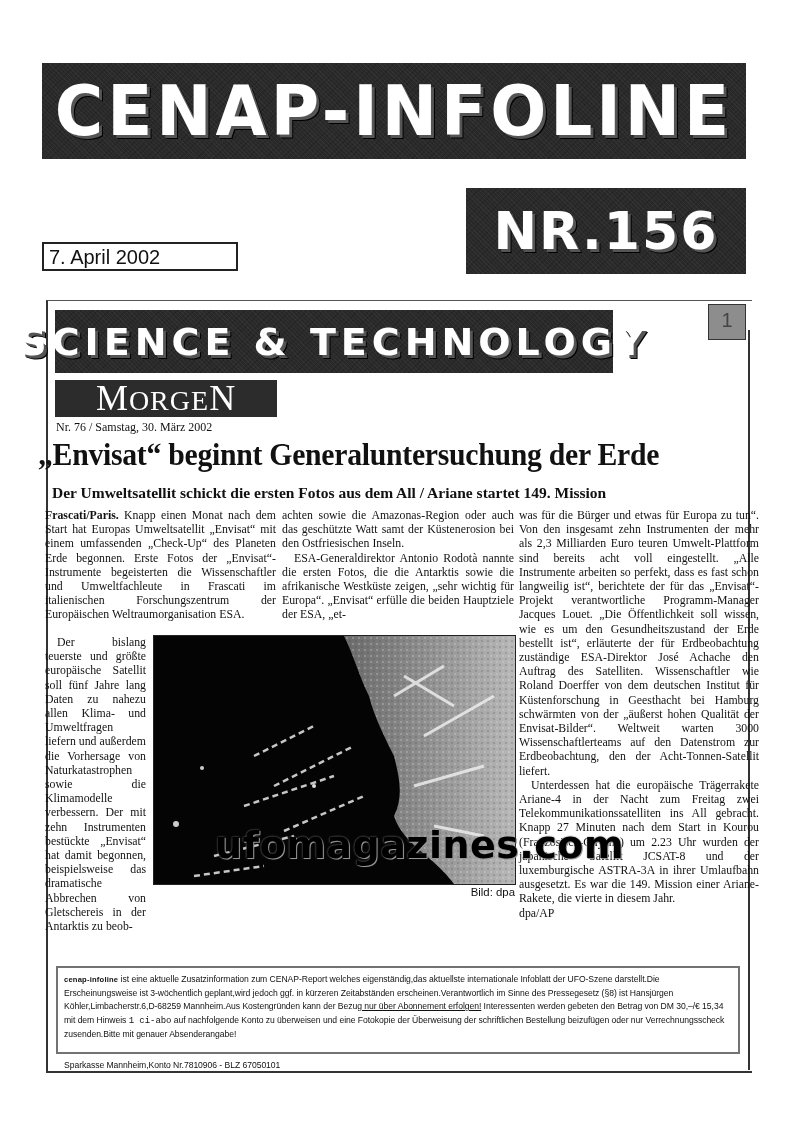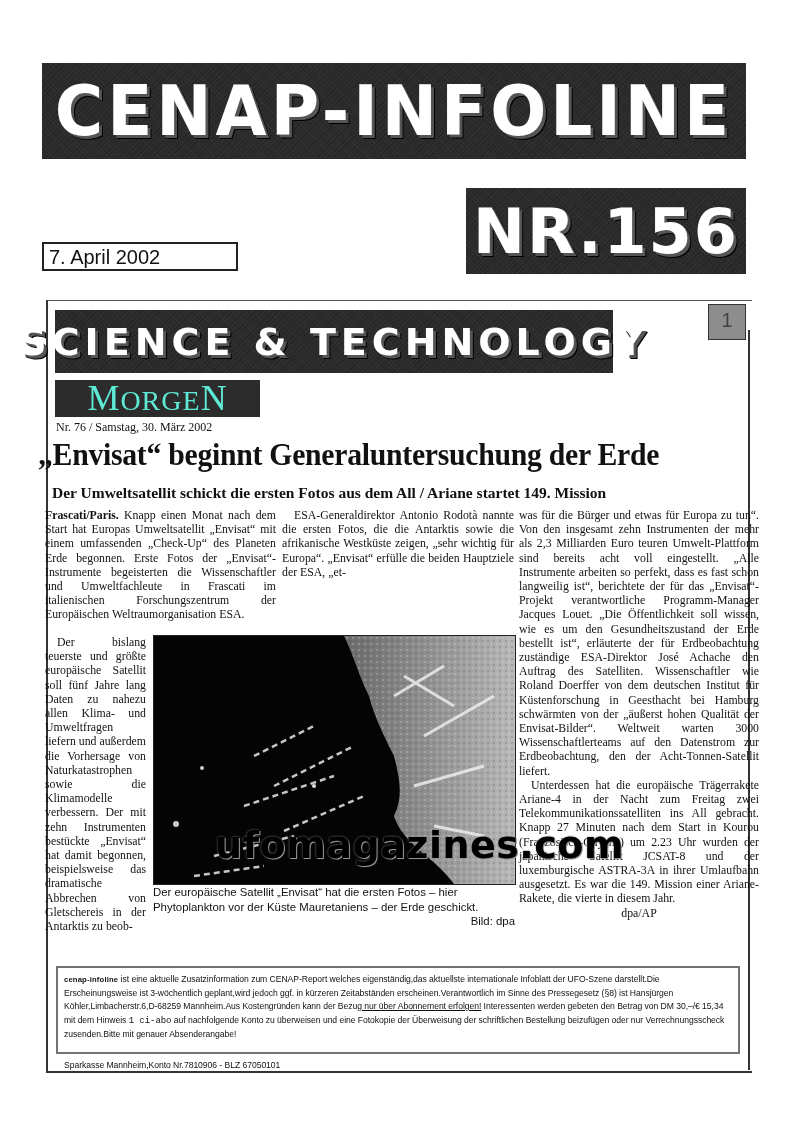--- a/index.html
+++ b/index.html
@@ -3,28 +3,28 @@
 <meta charset="utf-8">
 <style>
   html, body { margin: 0; padding: 0; background: #ffffff; }
   body { width: 800px; height: 1129px; position: relative; overflow: hidden; font-family: "Liberation Serif", serif; color: #111; }
   .abs { position: absolute; }
   .banner { background: #2a2a2a; background-image: repeating-linear-gradient(45deg, rgba(255,255,255,0.04) 0 1px, transparent 1px 3px), repeating-linear-gradient(-45deg, rgba(0,0,0,0.15) 0 1px, transparent 1px 4px); display: flex; align-items: center; justify-content: center; }
   .logo-text { font-family: "DejaVu Sans", sans-serif; font-weight: bold; color: #fff; letter-spacing: 2px; text-shadow: 3px 3px 0 #555, 4px 4px 0 #000; white-space: nowrap; }
   #title-banner { left: 42px; top: 63px; width: 704px; height: 96px; }
   #title-banner .logo-text { font-size: 66px; letter-spacing: 4px; transform: scaleY(1.05); }
   #issue-banner { left: 466px; top: 188px; width: 280px; height: 86px; }
-  #issue-banner .logo-text { font-size: 62px; letter-spacing: 2px; }
+  #issue-banner .logo-text { font-size: 52px; letter-spacing: 2px; }
   #date-box { left: 42px; top: 242px; width: 196px; height: 29px; border: 2px solid #222; box-sizing: border-box; font-family: "Liberation Sans", sans-serif; font-size: 20px; line-height: 26px; padding-left: 5px; }
   #frame { left: 46px; top: 300px; width: 704px; height: 770px; border-left: 2px solid #333; border-top: 1px solid #555; border-bottom: 2px solid #333; }
   #frame-right { left: 748px; top: 330px; width: 2px; height: 740px; background: #333; }
   #page-tab { left: 708px; top: 304px; width: 38px; height: 36px; background: #8d8d8d; border: 1px solid #333; font-family: "Liberation Sans", sans-serif; font-size: 20px; color: #444; display: flex; align-items: flex-start; justify-content: center; padding-top: 4px; box-sizing: border-box; }
   #section-banner { left: 55px; top: 310px; width: 558px; height: 63px; }
   #section-banner .logo-text { font-size: 38px; letter-spacing: 5px; }
-  #morgen { left: 55px; top: 380px; width: 205px; height: 37px; background: #2c2c2c; color: #5eead4; font-family: "Liberation Serif", serif; font-size: 36px; line-height: 37px; text-align: center; letter-spacing: 1px; }
+  #morgen { left: 55px; top: 380px; width: 222px; height: 37px; background: #2c2c2c; color: #ffffff; font-family: "Liberation Serif", serif; font-size: 36px; line-height: 37px; text-align: center; letter-spacing: 1px; }
   #morgen .small { font-size: 28px; }
   #issue-line { left: 56px; top: 420px; font-size: 12px; text-align: center; }
   #headline { left: 38px; top: 437px; width: 720px; font-size: 31px; font-weight: bold; letter-spacing: -0.3px; white-space: nowrap; transform: scaleX(0.96); transform-origin: left; }
   #subhead { left: 52px; top: 484px; font-size: 15.5px; font-weight: bold; white-space: nowrap; }
   .col { font-size: 11.8px; line-height: 14.2px; text-align: justify; hyphens: manual; }
   .col p { margin: 0; text-indent: 0; }
   .col p.ind { text-indent: 12px; }
   #col1 { left: 45px; top: 508px; width: 231px; }
   #col1b { left: 45px; top: 635px; width: 101px; }
   #col2 { left: 282px; top: 508px; width: 232px; }
@@ -66,26 +66,27 @@
 <div id="headline" class="abs">„Envisat“ beginnt Generaluntersuchung der Erde</div>
 <div id="subhead" class="abs">Der Umweltsatellit schickt die ersten Fotos aus dem All / Ariane startet 149. Mission</div>
 
 <div id="col1" class="abs col">
   <p><b>Frascati/Paris.</b><span> Knapp einen Monat nach dem Start hat Europas Umweltsatellit „Envisat“ mit einem umfassenden „Check-Up“ des Planeten Erde begonnen. Erste Fotos der „Envisat“-Instrumente begeisterten die Wissenschaftler und Umweltfachleute in Frascati im italienischen Forschungszentrum der Europäischen Weltraumorganisation ESA.</span></p>
 </div>
 <div id="col1b" class="abs col">
   <p class="ind">Der bislang teuerste und größte europäische Satellit soll fünf Jahre lang Daten zu nahezu allen Klima- und Umweltfragen liefern und außerdem die Vorhersage von Naturkatastrophen sowie die Klimamodelle verbessern. Der mit zehn Instrumenten bestückte „Envisat“ hat damit begonnen, beispielsweise das dramatische Abbrechen von Gletschereis in der Antarktis zu beob-</p>
 </div>
 <div id="col2" class="abs col">
+  <p>achten sowie die Amazonas-Region oder auch das geschützte Watt samt der Küstenerosion bei den Ostfriesischen Inseln.</p>
   <p class="ind">ESA-Generaldirektor Antonio Rodotà nannte die ersten Fotos, die die Antarktis sowie die afrikanische Westküste zeigen, „sehr wichtig für Europa“. „Envisat“ erfülle die beiden Hauptziele der ESA, „et-</p>
 </div>
 <div id="col3" class="abs col">
   <p>was für die Bürger und etwas für Europa zu tun“. Von den insgesamt zehn Instrumenten der mehr als 2,3 Milliarden Euro teuren Umwelt-Plattform sind bereits acht voll eingestellt. „Alle Instrumente arbeiten so perfekt, dass es fast schon langweilig ist“, berichtete der für das „Envisat“-Projekt verantwortliche Programm-Manager Jacques Louet. „Die Öffentlichkeit soll wissen, wie es um den Gesundheitszustand der Erde bestellt ist“, erläuterte der für Erdbeobachtung zuständige ESA-Direktor José Achache den Auftrag des Satelliten. Wissenschaftler wie Roland Doerffer von dem deutschen Institut für Küstenforschung in Geesthacht bei Hamburg schwärmten von der „äußerst hohen Qualität der Envisat-Bilder“. Weltweit warten 3000 Wissenschaftlerteams auf den Datenstrom zur Erdbeobachtung, den der Acht-Tonnen-Satellit liefert.</p>
   <p class="ind">Unterdessen hat die europäische Trägerrakete Ariane-4 in der Nacht zum Freitag zwei Telekommunikationssatelliten ins All gebracht. Knapp 27 Minuten nach dem Start in Kourou (Französisch-Guyana) um 2.23 Uhr wurden der japanische Satellit JCSAT-8 und der luxemburgische ASTRA-3A in ihrer Umlaufbahn ausgesetzt. Es war die 149. Mission einer Ariane-Rakete, die vierte in diesem Jahr.</p>
-  <p style="text-align:center">dpa/AP</p>
+  <p style="text-align:left">dpa/AP</p>
 </div>
 
 <div id="photo" class="abs" title="Satellite image of the coast of Mauritania showing phytoplankton">
   <svg width="361" height="248" viewBox="0 0 361 248">
     <defs>
       <linearGradient id="land" x1="0" y1="0" x2="1" y2="0">
         <stop offset="0" stop-color="#6a6a6a"></stop>
         <stop offset="1" stop-color="#b8b8b8"></stop>
       </linearGradient>
       <pattern id="noise" width="6" height="6" patternUnits="userSpaceOnUse">
@@ -101,20 +102,19 @@
     <path d="M100 120 L160 90 M120 150 L200 110 M90 170 L180 140 M130 195 L210 160 M60 220 L140 200 M40 240 L110 230" stroke="#e8e8e8" stroke-width="2.5" stroke-dasharray="6 4" opacity="0.85"></path>
     <circle cx="22" cy="188" r="3" fill="#ccc"></circle>
     <circle cx="48" cy="132" r="2" fill="#ccc"></circle>
     <circle cx="160" cy="150" r="2" fill="#ddd"></circle>
   </svg>
 </div>
 
 <div id="watermark" class="abs">ufomagazines.com</div>
 
 <div id="caption" class="abs">
-  <span>Der europäische Satellit „Envisat“ hat die ersten Fotos – hier Phytoplankton vor der Küste Mauretaniens – der Erde geschickt.</span>
   <span style="float:right">Bild: dpa</span>
 </div>
 
 <div id="footer-box" class="abs">
   <div><span class="brand">cenap-infoline</span><span> ist eine aktuelle Zusatzinformation zum CENAP-Report welches eigenständig,das aktuellste internationale Infoblatt der UFO-Szene darstellt.Die Erscheinungsweise ist 3-wöchentlich geplant,wird jedoch ggf. in kürzeren Zeitabständen erscheinen.Verantwortlich im Sinne des Pressegesetz (§8) ist Hansjürgen Köhler,Limbacherstr.6,D-68259 Mannheim.Aus Kostengründen kann der Bezug</span><u> nur über Abonnement erfolgen!</u><span> Interessenten werden gebeten den Betrag von DM 30,–/€ 15,34 mit dem Hinweis </span><span class="mono">1 ci-abo</span><span> auf nachfolgende Konto zu überweisen und eine Fotokopie der Überweisung der schriftlichen Bestellung beizufügen oder nur Verrechnungsscheck zusenden.Bitte mit genauer Absenderangabe!</span></div>
   <div class="bank">Sparkasse Mannheim,Konto Nr.7810906 - BLZ 67050101</div>
 </div>
 
 </body></html>

